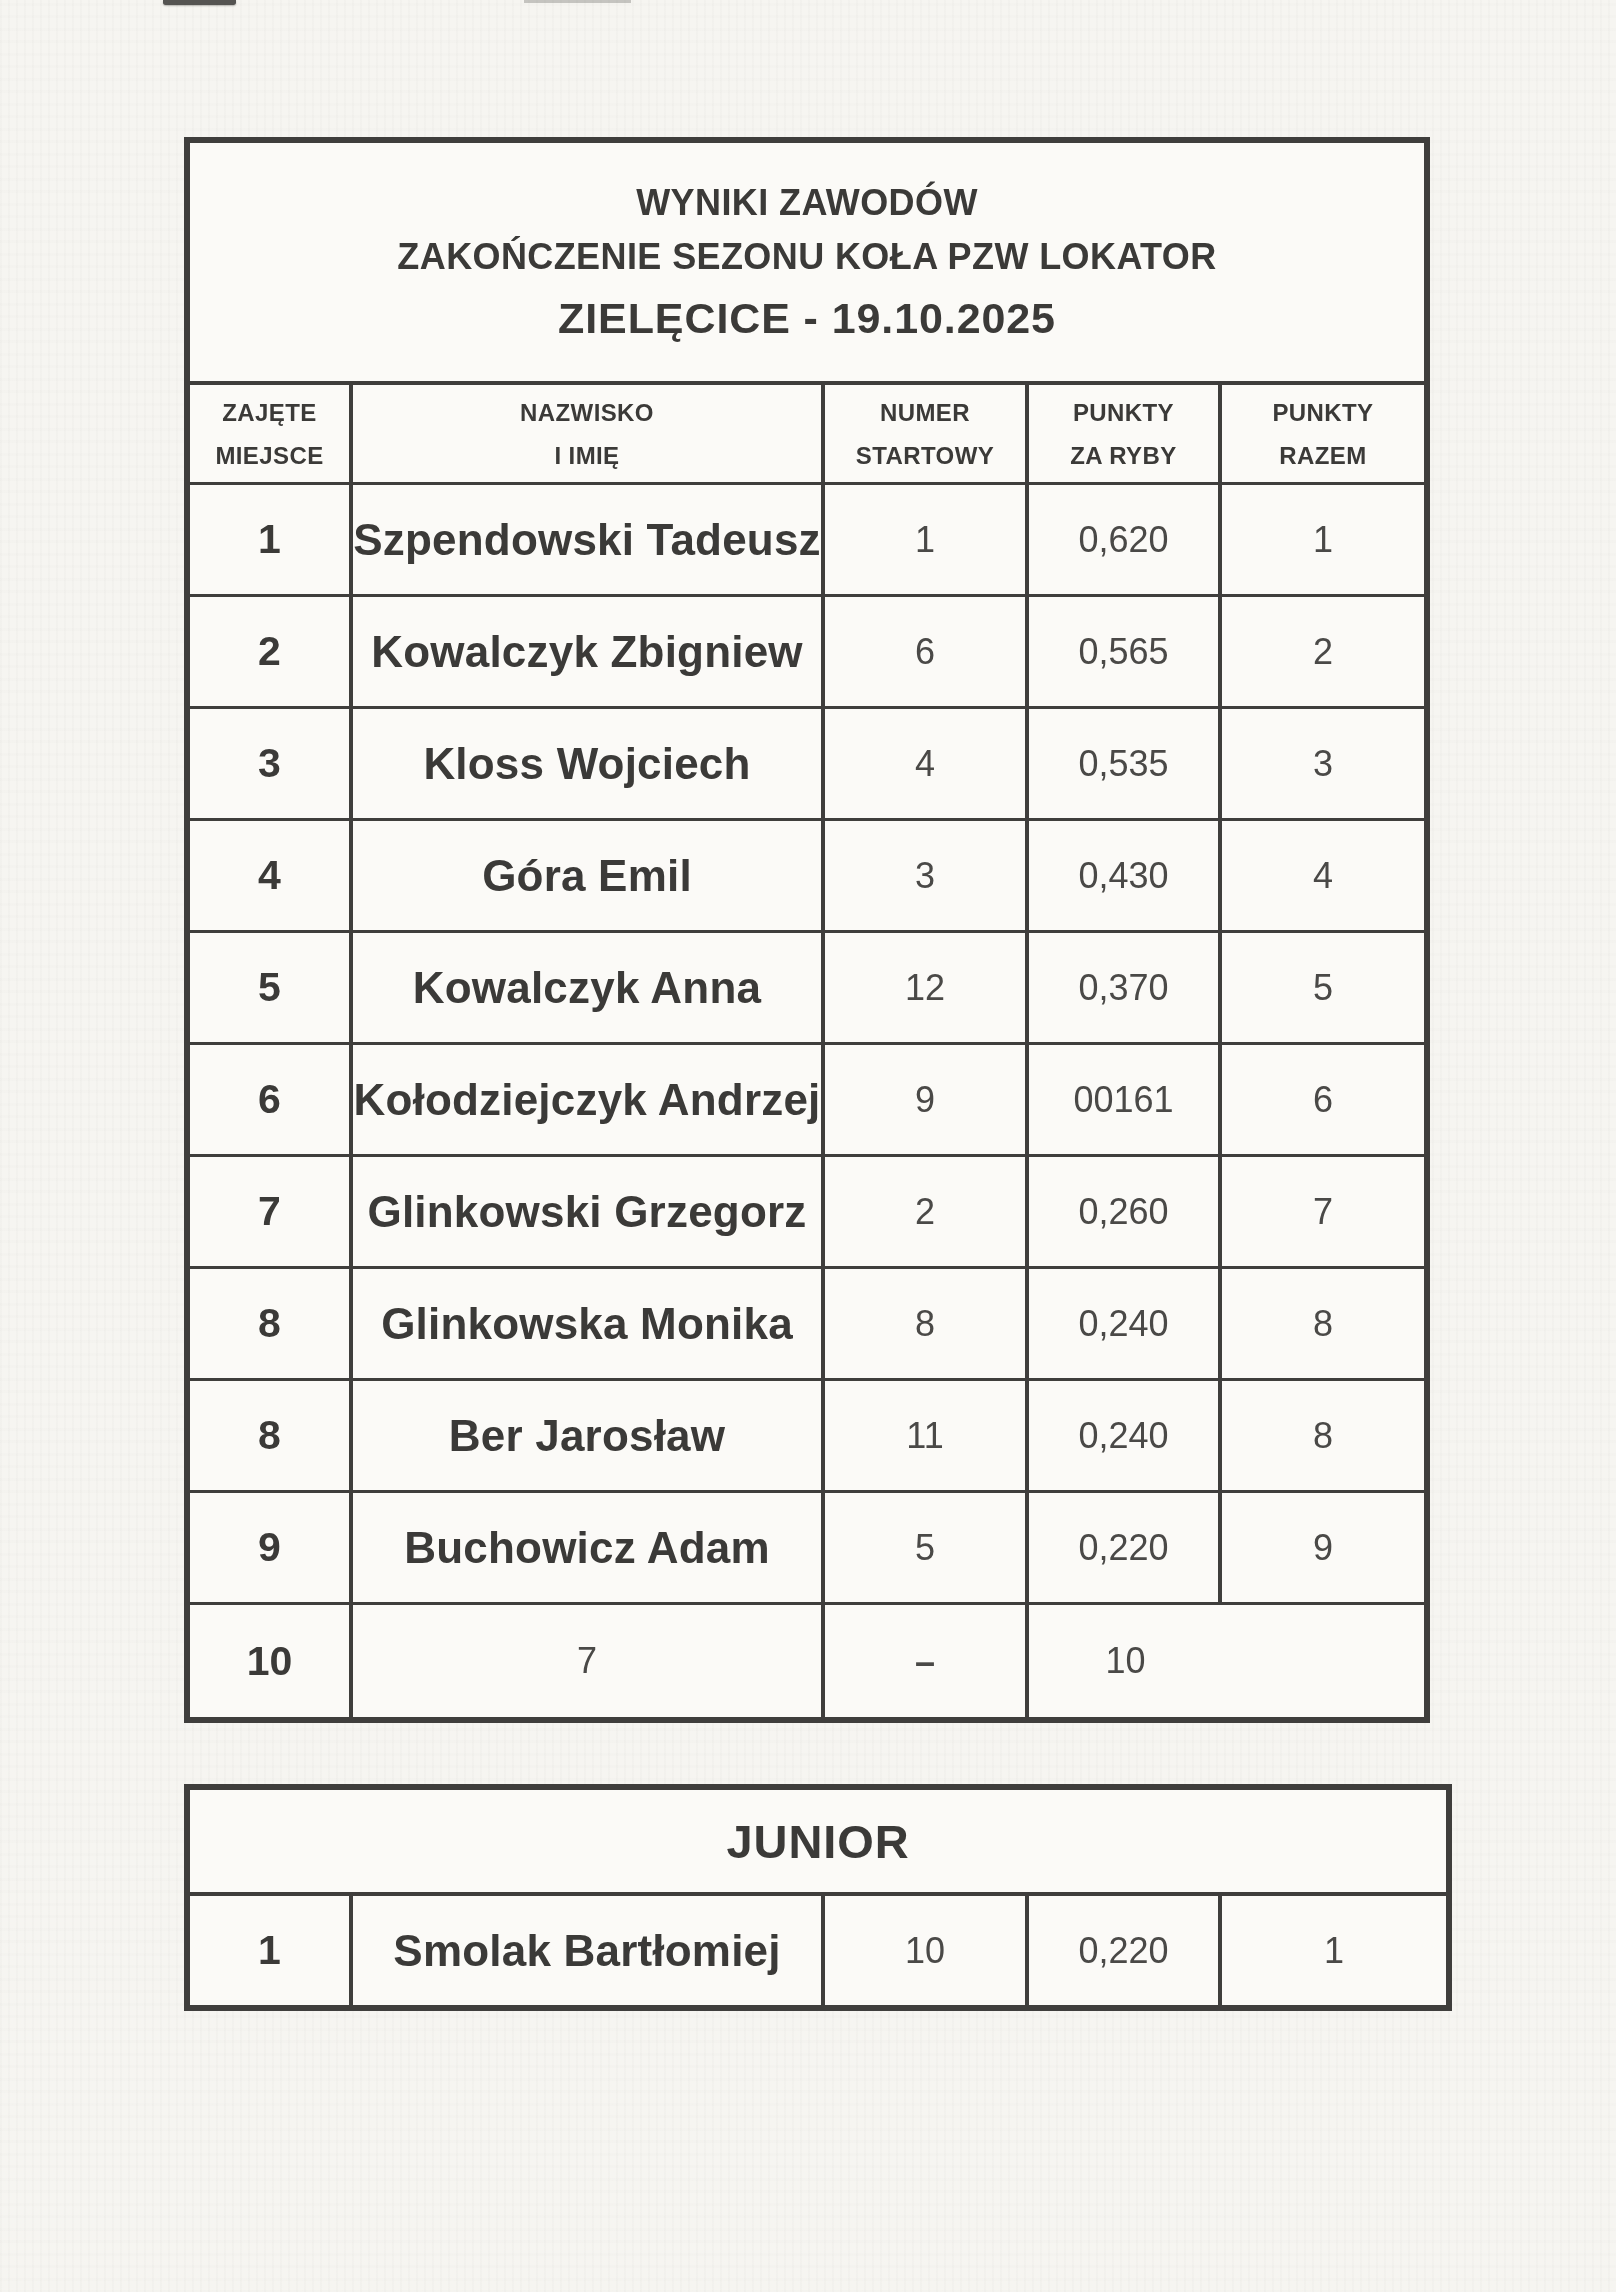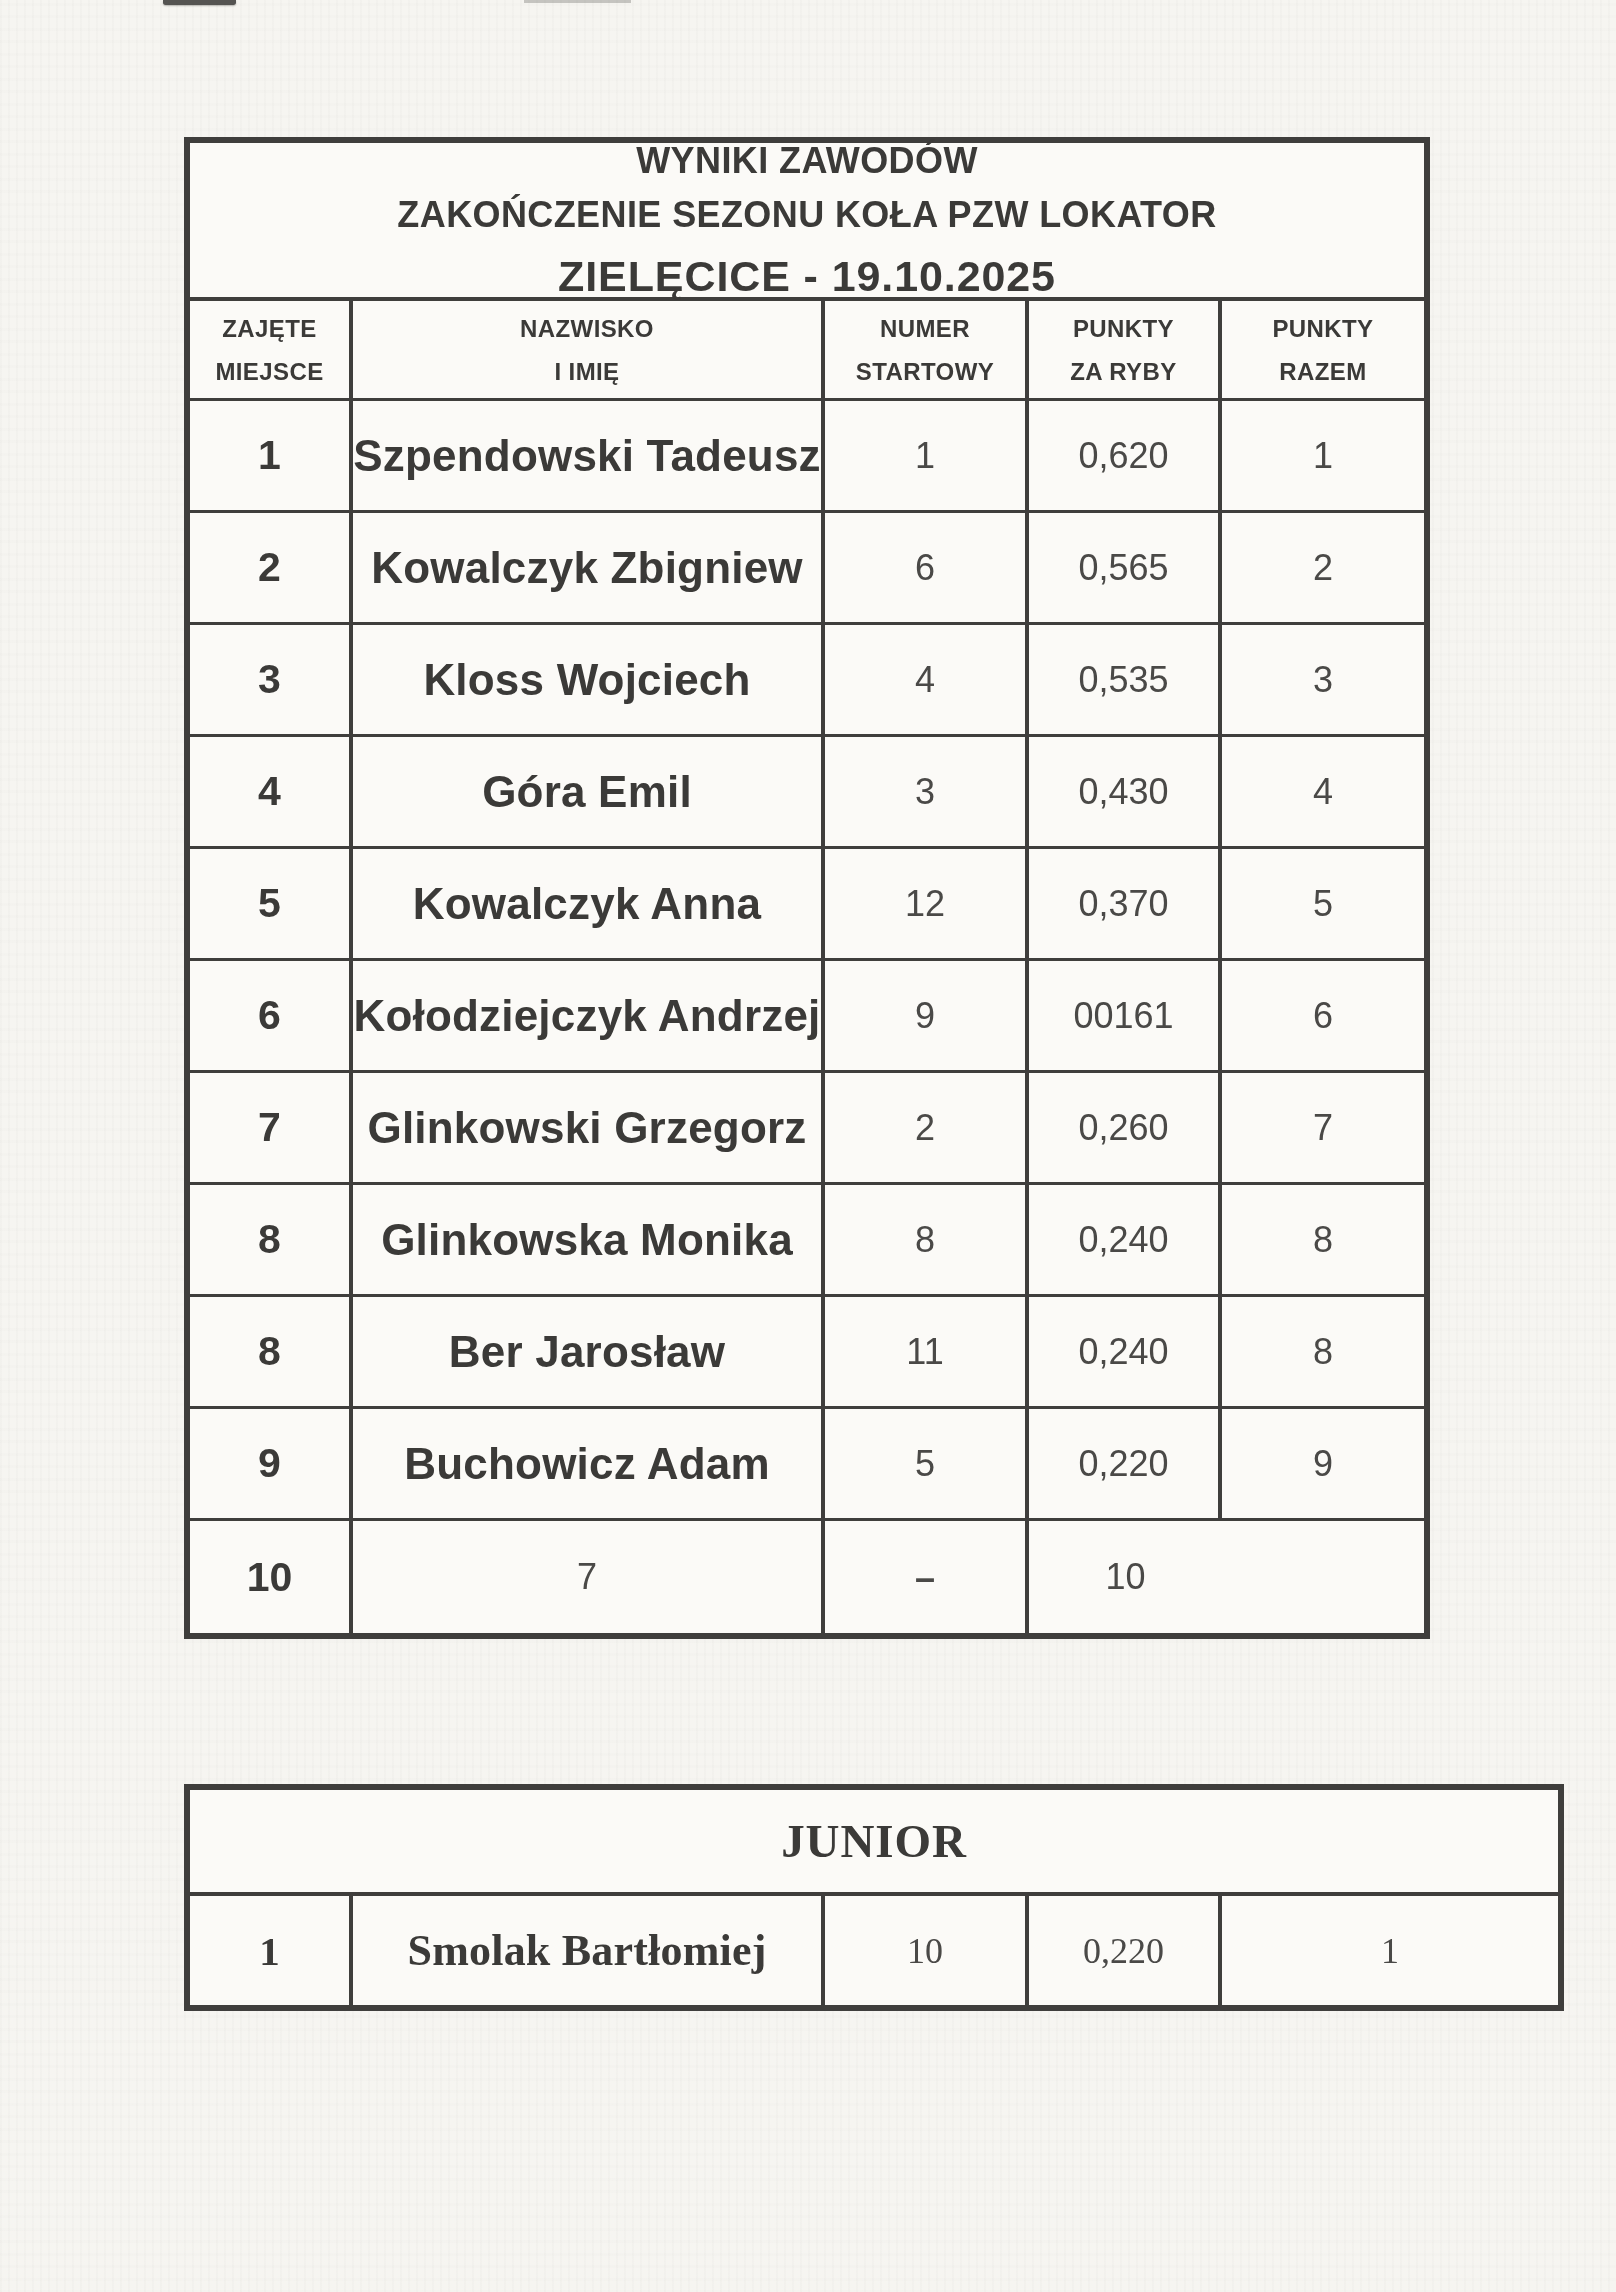--- a/index.html
+++ b/index.html
@@ -36,21 +36,21 @@
     background:#6a6965;opacity:.35;
   }
 
   
   .main-table{
     position:absolute;left:184px;top:137px;width:1246px;
     border:6.3px solid var(--line);
     background:var(--cell);
   }
   .title-block{
-    height:158px;
+    height:242px;
     border-bottom:4.5px solid var(--line);
     display:flex;flex-direction:column;justify-content:center;align-items:center;
     padding-top:3.6px;
   }
   .title-line-1,.title-line-2{
     font-size:36px;font-weight:700;line-height:54px;letter-spacing:0.4px;
   }
   .title-line-3{
     font-size:43px;font-weight:700;line-height:68px;letter-spacing:0.9px;
   }
@@ -69,24 +69,23 @@
   .th:last-child,.td:last-child{border-right:none;}
   .th{font-size:24px;font-weight:700;line-height:43px;letter-spacing:0.4px;align-items:center;}
   .td{flex-direction:row;}
   .cell-place{font-size:41px;font-weight:700;}
   .cell-name{font-size:44px;font-weight:700;letter-spacing:0.2px;}
   .cell-num{font-size:36px;font-weight:400;color:var(--num);}
   .td.low{align-items:flex-end;padding-bottom:34px;font-weight:700;}
 
   
   .junior-table{
-    position:absolute;left:184px;top:1784px;width:1380px;
+    position:absolute;left:184px;top:1784px;width:1268px;
     border:6.3px solid var(--line);
     background:var(--cell);
-    font-family:Liberation Serif, serif;
   }
   .junior-header{
     height:106px;border-bottom:4.5px solid var(--line);
     display:flex;align-items:center;justify-content:center;
     font-size:47px;font-weight:700;letter-spacing:0.9px;
   }
   .junior-row{height:109px;}
 </style>
 </head>
 <body>

